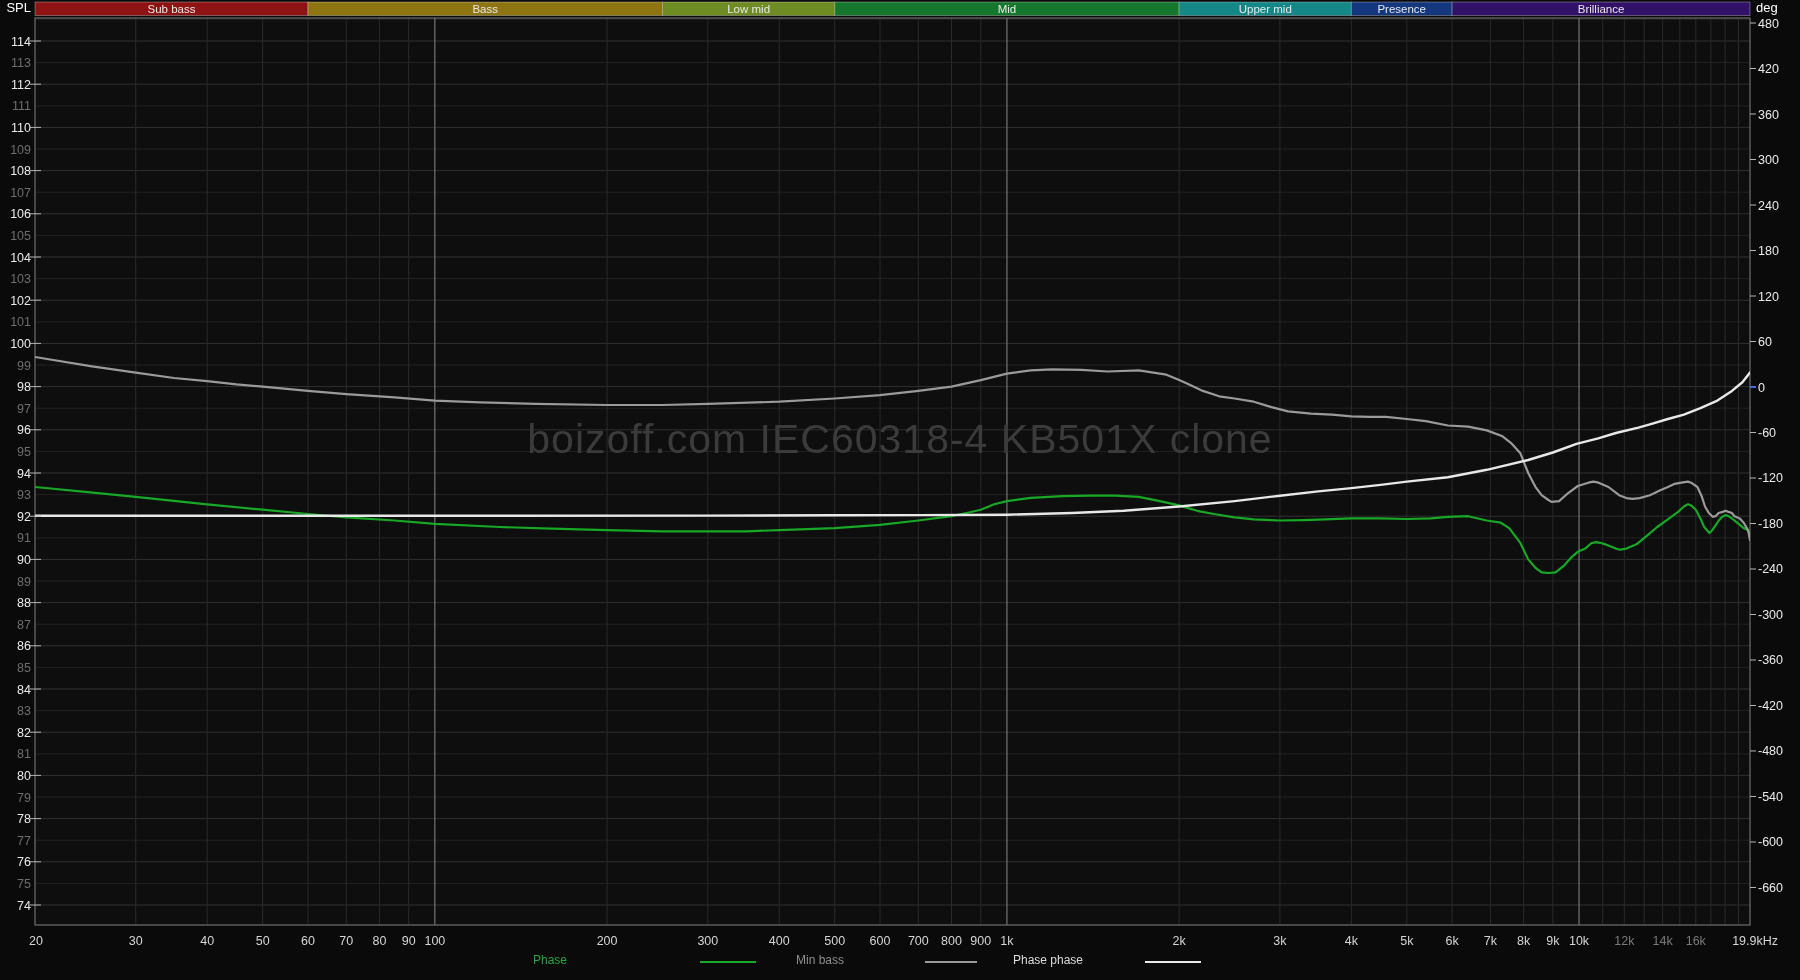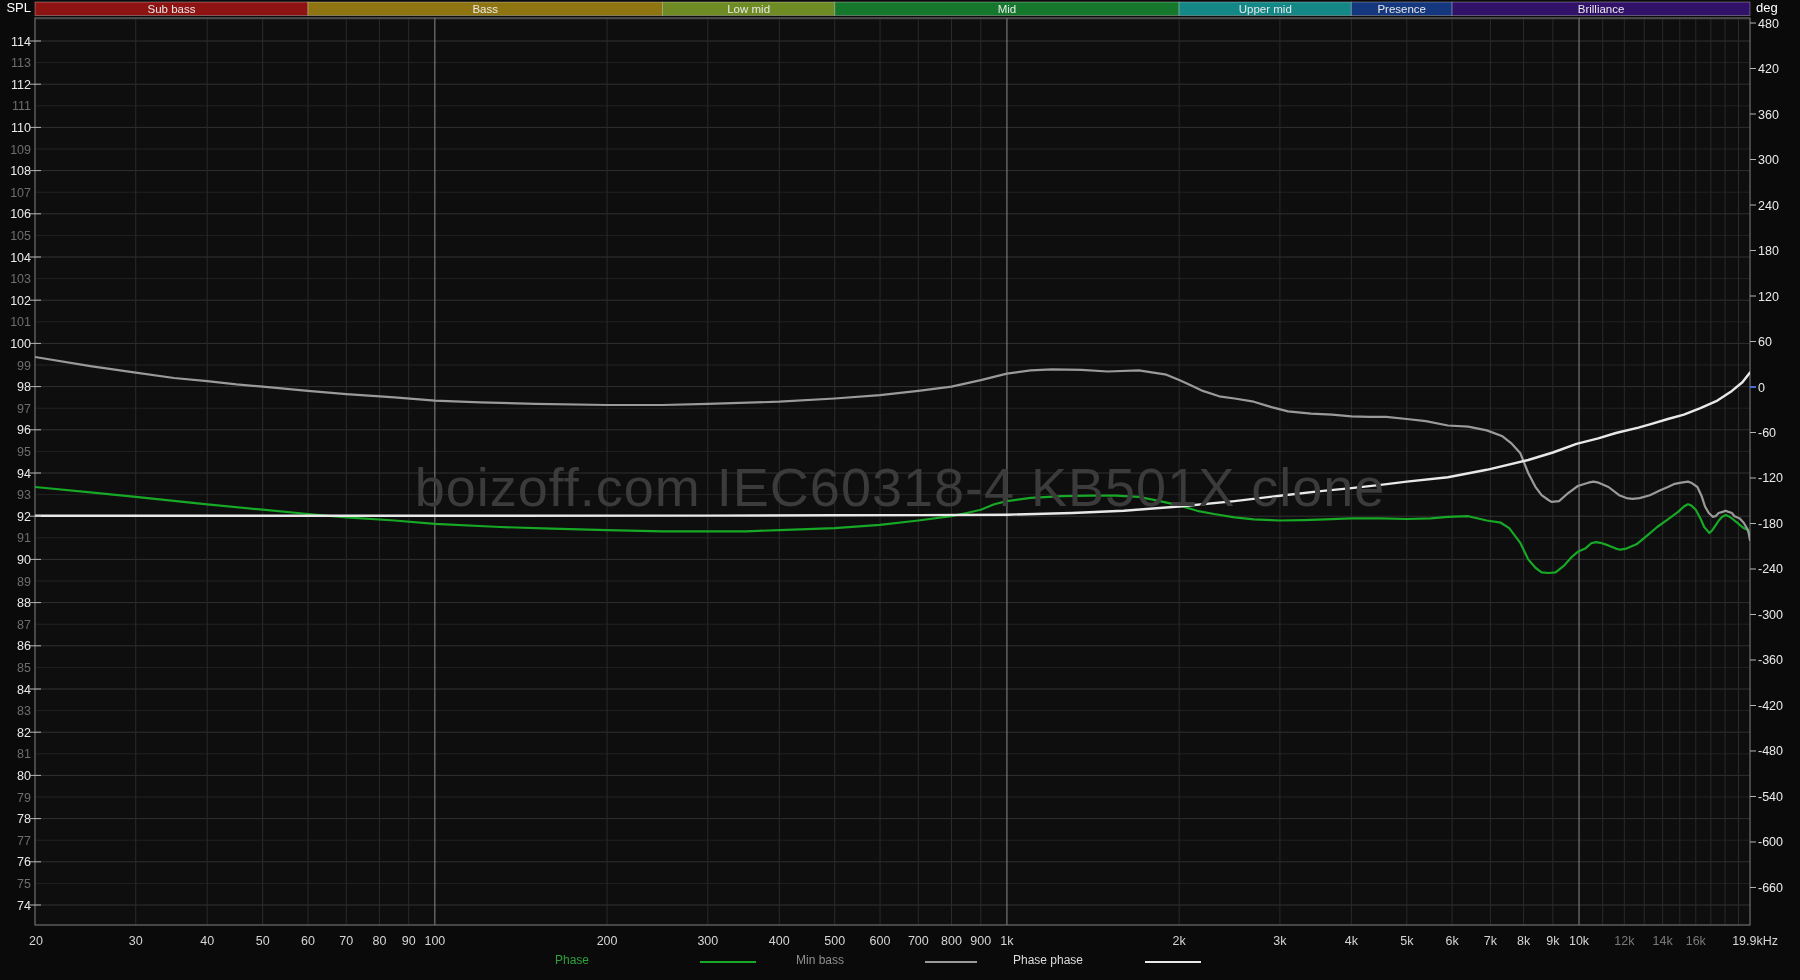--- a/index.html
+++ b/index.html
@@ -1,20 +1,20 @@
 <!DOCTYPE html>
 <html><head>
 <meta charset="utf-8">
 <style>
   html,body{margin:0;padding:0;background:#0a0a0a;}
   #app{position:relative;width:1800px;height:980px;background:#0a0a0a;overflow:hidden;
        font-family:"Liberation Sans",sans-serif;}
   #chart-svg{position:absolute;left:0;top:0;}
-  #watermark{position:absolute;left:0;top:456px;width:1800px;text-align:center;
-             font-size:54px;font-weight:100;letter-spacing:1px;color:#3b3b3b;
+  #watermark{position:absolute;left:0;top:416px;width:1800px;text-align:center;
+             font-size:41px;font-weight:100;letter-spacing:1px;color:#3b3b3b;
              pointer-events:none;white-space:nowrap;}
   .legend-item-label{position:absolute;top:953px;font-size:12px;text-align:center;}
   .legend-line{position:absolute;top:961px;height:2px;}
 </style>
 </head>
 <body>
 
 <div id="app">
   <svg id="chart-svg" width="1800" height="980">
       <rect x="0" y="0" width="1800" height="980" fill="#0a0a0a"></rect>
@@ -251,20 +251,20 @@
       <text x="1552.854569320619" y="945" fill="#d5d5d5" text-anchor="middle" font-size="12.5" font-family="&quot;Liberation Sans&quot;,sans-serif">9k</text>
       <text x="1579.0315965159787" y="945" fill="#d5d5d5" text-anchor="middle" font-size="12.5" font-family="&quot;Liberation Sans&quot;,sans-serif">10k</text>
       <text x="1624.329745644211" y="945" fill="#7a7a7a" text-anchor="middle" font-size="12.5" font-family="&quot;Liberation Sans&quot;,sans-serif">12k</text>
       <text x="1662.628785021792" y="945" fill="#7a7a7a" text-anchor="middle" font-size="12.5" font-family="&quot;Liberation Sans&quot;,sans-serif">14k</text>
       <text x="1695.8049219678032" y="945" fill="#7a7a7a" text-anchor="middle" font-size="12.5" font-family="&quot;Liberation Sans&quot;,sans-serif">16k</text>
       <text x="1778.0000000000002" y="945" fill="#d5d5d5" text-anchor="end" font-size="12.5" font-family="&quot;Liberation Sans&quot;,sans-serif">19.9kHz</text>
     </svg>
   <div id="watermark">boizoff.com IEC60318-4 KB501X clone</div>
 
   <div>
-    <span class="legend-item-label" style="left: 532px; width: 80px; color: rgb(45, 162, 61);">Phase</span>
+    <span class="legend-item-label" style="left: 510px; width: 80px; color: rgb(45, 162, 61);">Phase</span>
     <span class="legend-line" style="left: 700px; width: 56px; background: rgb(23, 168, 38);"></span>
     <span class="legend-item-label" style="left: 770px; width: 100px; color: rgb(143, 143, 143);">Min bass</span>
     <span class="legend-line" style="left: 925px; width: 52px; background: rgb(154, 154, 154);"></span>
     <span class="legend-item-label" style="left: 995px; width: 106px; color: rgb(220, 220, 220);">Phase phase</span>
     <span class="legend-line" style="left: 1145px; width: 56px; background: rgb(232, 232, 232);"></span>
   </div>
 </div>
 
 </body></html>

